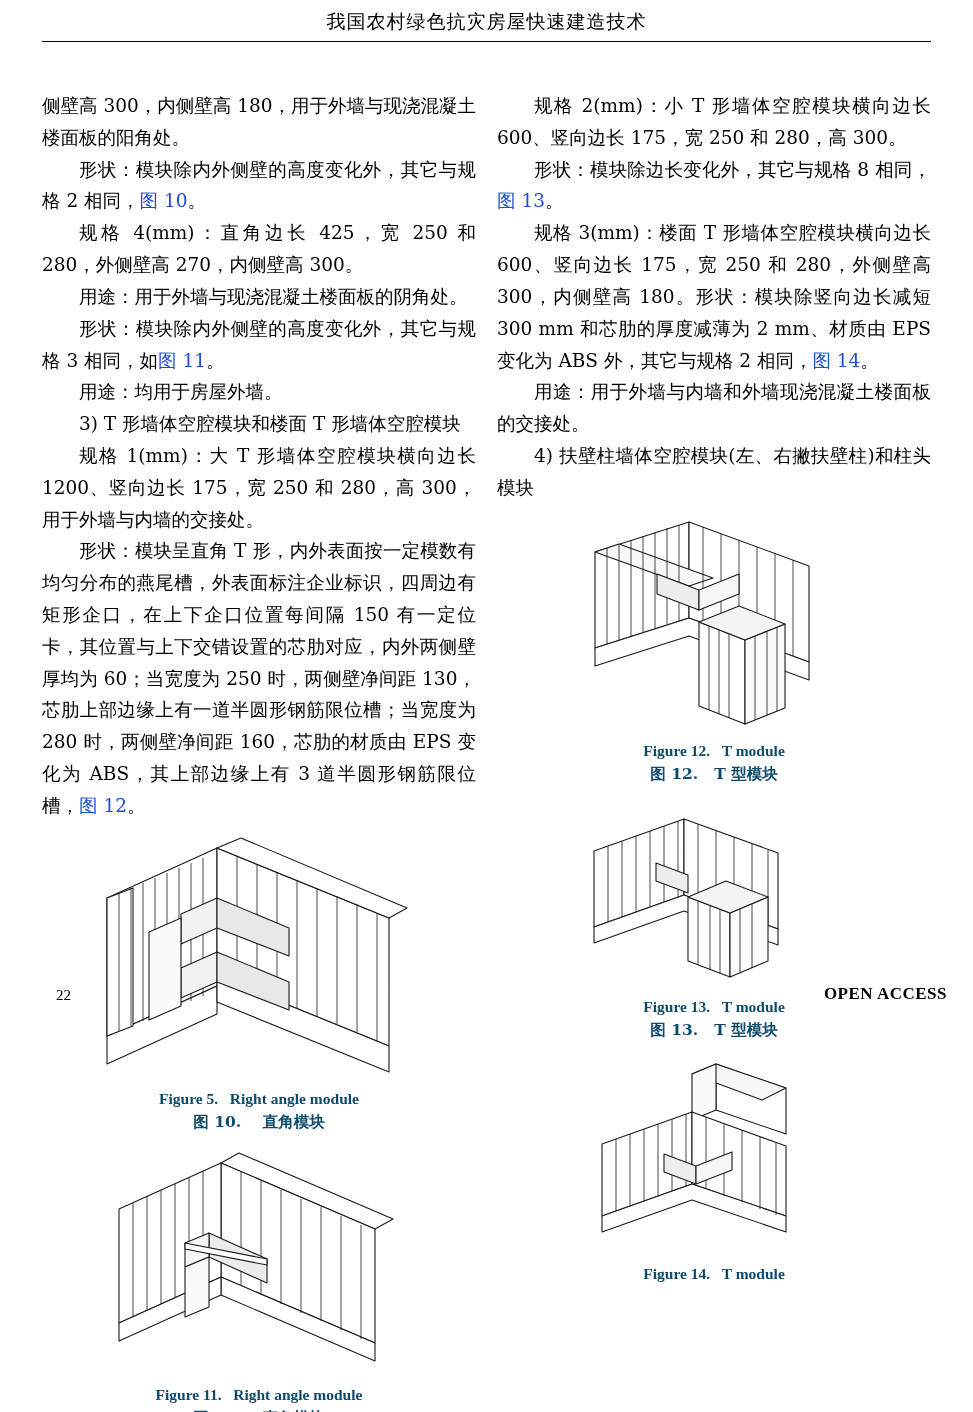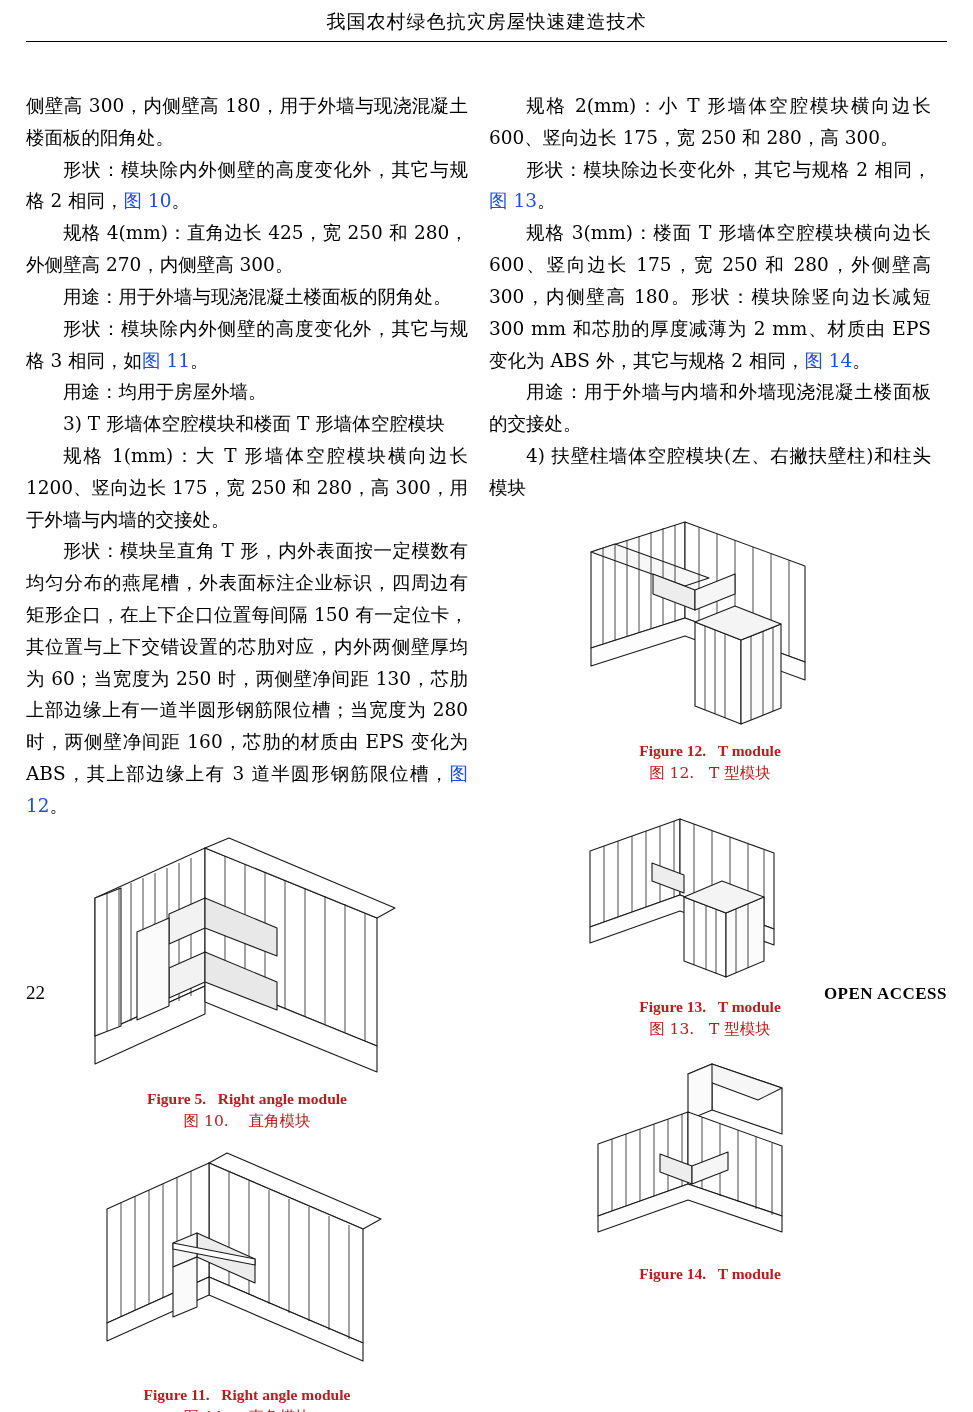--- a/index.html
+++ b/index.html
@@ -13,21 +13,21 @@
     font-family: "Liberation Serif", serif;
     color: #000;
     position: relative;
     overflow: hidden;
   }
   .page {
     position: relative;
     width: 973px;
     height: 1016px;
     box-sizing: border-box;
-    padding: 0 26px;
+    padding: 0 42px;
   }
   
   .running-head {
     text-align: center;
     font-size: 19px;
     letter-spacing: 1px;
     padding-top: 9px;
     padding-bottom: 6px;
     font-family: "DejaVu Serif", serif;
   }
@@ -64,49 +64,50 @@
   
   .figure {
     margin-top: 14px;
     text-align: center;
   }
   .figure .art {
     display: block;
     margin: 0 auto;
   }
   .caption {
-    color: #b91c1c;
+    color: #0c4a6e;
     font-size: 15.5px;
     line-height: 1.5;
     font-family: "Liberation Serif", serif;
     margin-top: 6px;
   }
   .caption .en {
     font-weight: bold;
   }
   .caption .cn {
     font-family: "DejaVu Serif", serif;
-    font-weight: normal;
+    font-weight: bold;
   }
   .caption .lead {
     font-weight: bold;
   }
   
   .footer {
     position: absolute;
     left: 26px;
     right: 26px;
     bottom: 12px;
     display: flex;
     justify-content: space-between;
     align-items: flex-end;
     font-family: "Liberation Serif", serif;
   }
   .page-number {
-    font-size: 19px;
+    font-size: 15px;
+    margin-left: 30px;
   }
   .open-access {
     font-size: 17px;
     font-weight: bold;
     letter-spacing: 0.5px;
     margin-top: 29px;
   }
   .sp { white-space: pre; }
 </style>
 </head>
@@ -243,21 +244,21 @@
           </div>
         </div>
       </div>
 
     </div>
 
     <div class="col">
 
       <p class="para indent">规格 2(mm)：小 T 形墙体空腔模块横向边长 600、竖向边长 175，宽 250 和 280，高 300。</p>
 
-      <p class="para indent"><span>形状：模块除边长变化外，其它与规格 2 相同，</span><span class="figref">图 13</span><span>。</span></p>
+      <p class="para indent"><span>形状：模块除边长变化外，其它与规格 8 相同，</span><span class="figref">图 13</span><span>。</span></p>
 
       <p class="para indent"><span>规格 3(mm)：楼面 T 形墙体空腔模块横向边长 600、竖向边长 175，宽 250 和 280，外侧壁高 300，内侧壁高 180。形状：模块除竖向边长减短 300 mm 和芯肋的厚度减薄为 2 mm、材质由 EPS 变化为 ABS 外，其它与规格 2 相同，</span><span class="figref">图 14</span><span>。</span></p>
 
       <p class="para indent">用途：用于外墙与内墙和外墙现浇混凝土楼面板的交接处。</p>
 
       <p class="para indent">4) 扶壁柱墙体空腔模块(左、右撇扶壁柱)和柱头模块</p>
 
 
       <div class="figure">
         <svg class="art" width="330" height="215" viewBox="0 0 330 215">

